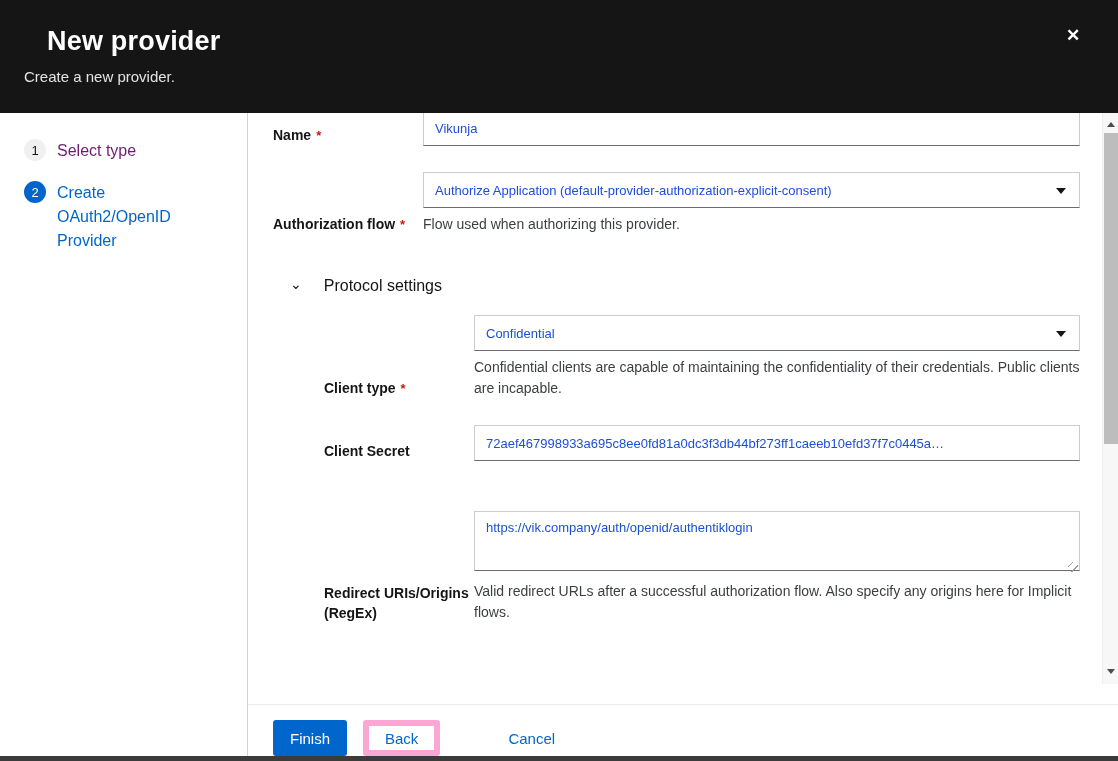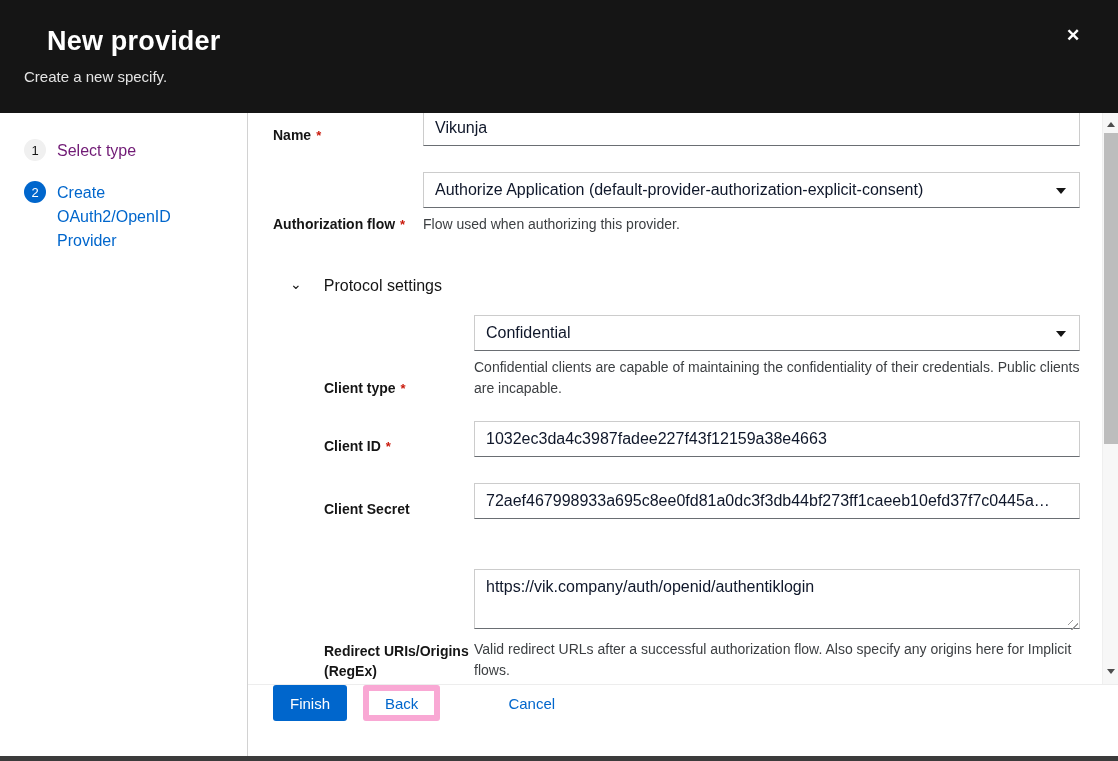--- a/index.html
+++ b/index.html
@@ -38,21 +38,21 @@
   .row { display:flex;align-items:flex-end; }
   .row .lbl { flex:none; width:150px; padding-top:10px; font-size:14px; font-weight:700;
               color:#151515; line-height:20px; }
   .req { color:#c9190b; margin-left:5px; font-size:13px; }
   .row .fld { flex:1; min-width:0; }
 
   .indent { padding-left:51px; }
 
   input.text, .select, textarea.text {
     width:100%; height:36px; background:#fff; border:1px solid #ccc; border-bottom-color:#6a6e73;
-    font-family:"Liberation Sans","DejaVu Sans",sans-serif; font-size:16px; color:#0f172a;
+    font-family:"Liberation Sans","DejaVu Sans",sans-serif; font-size:13px; color:#1d4ed8;
     padding:0 11px; }
   .select { position:relative; display:flex; align-items:center; cursor:pointer; padding-right:30px; }
   .select .sel-text { overflow:hidden; white-space:nowrap; }
   .caret { position:absolute; right:13px; top:15px; width:0; height:0;
            border-left:5px solid transparent; border-right:5px solid transparent;
            border-top:6px solid #151515; }
   textarea.text { height:60px; padding-top:8px; resize:none; overflow:hidden; }
   .ta-wrap { position:relative;margin-top:24px; }
   .resize-grip { position:absolute; right:2px; bottom:3px; width:10px; height:10px;
      background:repeating-linear-gradient(135deg, transparent 0 3px, #9a9a9a 3px 4px, transparent 4px 6px); }
@@ -78,39 +78,39 @@
               display:flex; align-items:center; justify-content:center; cursor:pointer; }
   .sb-up { top:4px; }
   .sb-down { bottom:6px; }
   .tri-up { width:0; height:0; border-left:4px solid transparent; border-right:4px solid transparent;
             border-bottom:5px solid #4d4d4d; }
   .tri-down { width:0; height:0; border-left:4px solid transparent; border-right:4px solid transparent;
               border-top:5px solid #4d4d4d; }
   .sb-thumb { position:absolute; left:1px; top:20px; width:14px; height:311px; background:#bdbdbd; cursor:grab; }
 
   
-  .wizard-footer { position:absolute; left:0; right:0; bottom:0; height:72px; background:#fff;
-                   border-top:1px solid #ededed; display:flex; align-items:flex-start; padding-left:25px; }
+  .wizard-footer { position:absolute; left:0; right:0; bottom:0; height:52px; background:#fff;
+                   border-top:1px solid #ededed; display:flex; align-items:flex-end; padding-left:25px; }
   .btn { font-family:"Liberation Sans","DejaVu Sans",sans-serif; font-size:15px; height:36px;
          border-radius:3px; cursor:pointer; }
   .btn-primary { background:#0066cc; color:#ffffff; border:none; padding:0 17px; }
   .btn-secondary { background:#ffffff; color:#0066cc; border:6px solid #f9a8d4; padding:0 16px; margin-left:16px; }
   .btn-link { background:none; border:none; color:#0066cc; padding:0; margin-left:68px; font-size:15px; }
 
   
   .backdrop-strip { position:absolute; left:0; right:0; bottom:0; height:5px; background:#3b3b3b; }
 </style>
 </head>
 <body>
 
 <div class="screen">
 
   <div class="modal-header">
     <div class="modal-title">New provider</div>
-    <div class="modal-subtitle">Create a new specify.</div>
+    <div class="modal-subtitle">Create a new provider.</div>
     <button class="close-btn">✕</button>
   </div>
 
   <div class="modal-body">
 
     <div class="wizard-nav">
       <div class="step done">
         <div class="step-circle">1</div>
         <div class="step-label">Select type</div>
       </div>
@@ -151,26 +151,20 @@
           <div class="lbl"><span>Client type</span><span class="req">*</span></div>
           <div class="fld">
             <div class="select">
               <span class="sel-text">Confidential</span>
               <span class="caret"></span>
             </div>
             <div class="help">Confidential clients are capable of maintaining the confidentiality of their credentials. Public clients are incapable.</div>
           </div>
         </div>
 
-        <div class="row row-clientid indent">
-          <div class="lbl"><span>Client ID</span><span class="req">*</span></div>
-          <div class="fld">
-            <input class="text" type="text" value="1032ec3da4c3987fadee227f43f12159a38e4663" style="">
-          </div>
-        </div>
 
         <div class="row row-clientsecret indent">
           <div class="lbl"><span>Client Secret</span></div>
           <div class="fld">
             <input class="text" type="text" value="72aef467998933a695c8ee0fd81a0dc3f3db44bf273ff1caeeb10efd37f7c0445a…" style="">
           </div>
         </div>
 
         <div class="row row-redirect indent">
           <div class="lbl">Redirect URIs/Origins (RegEx)</div>

